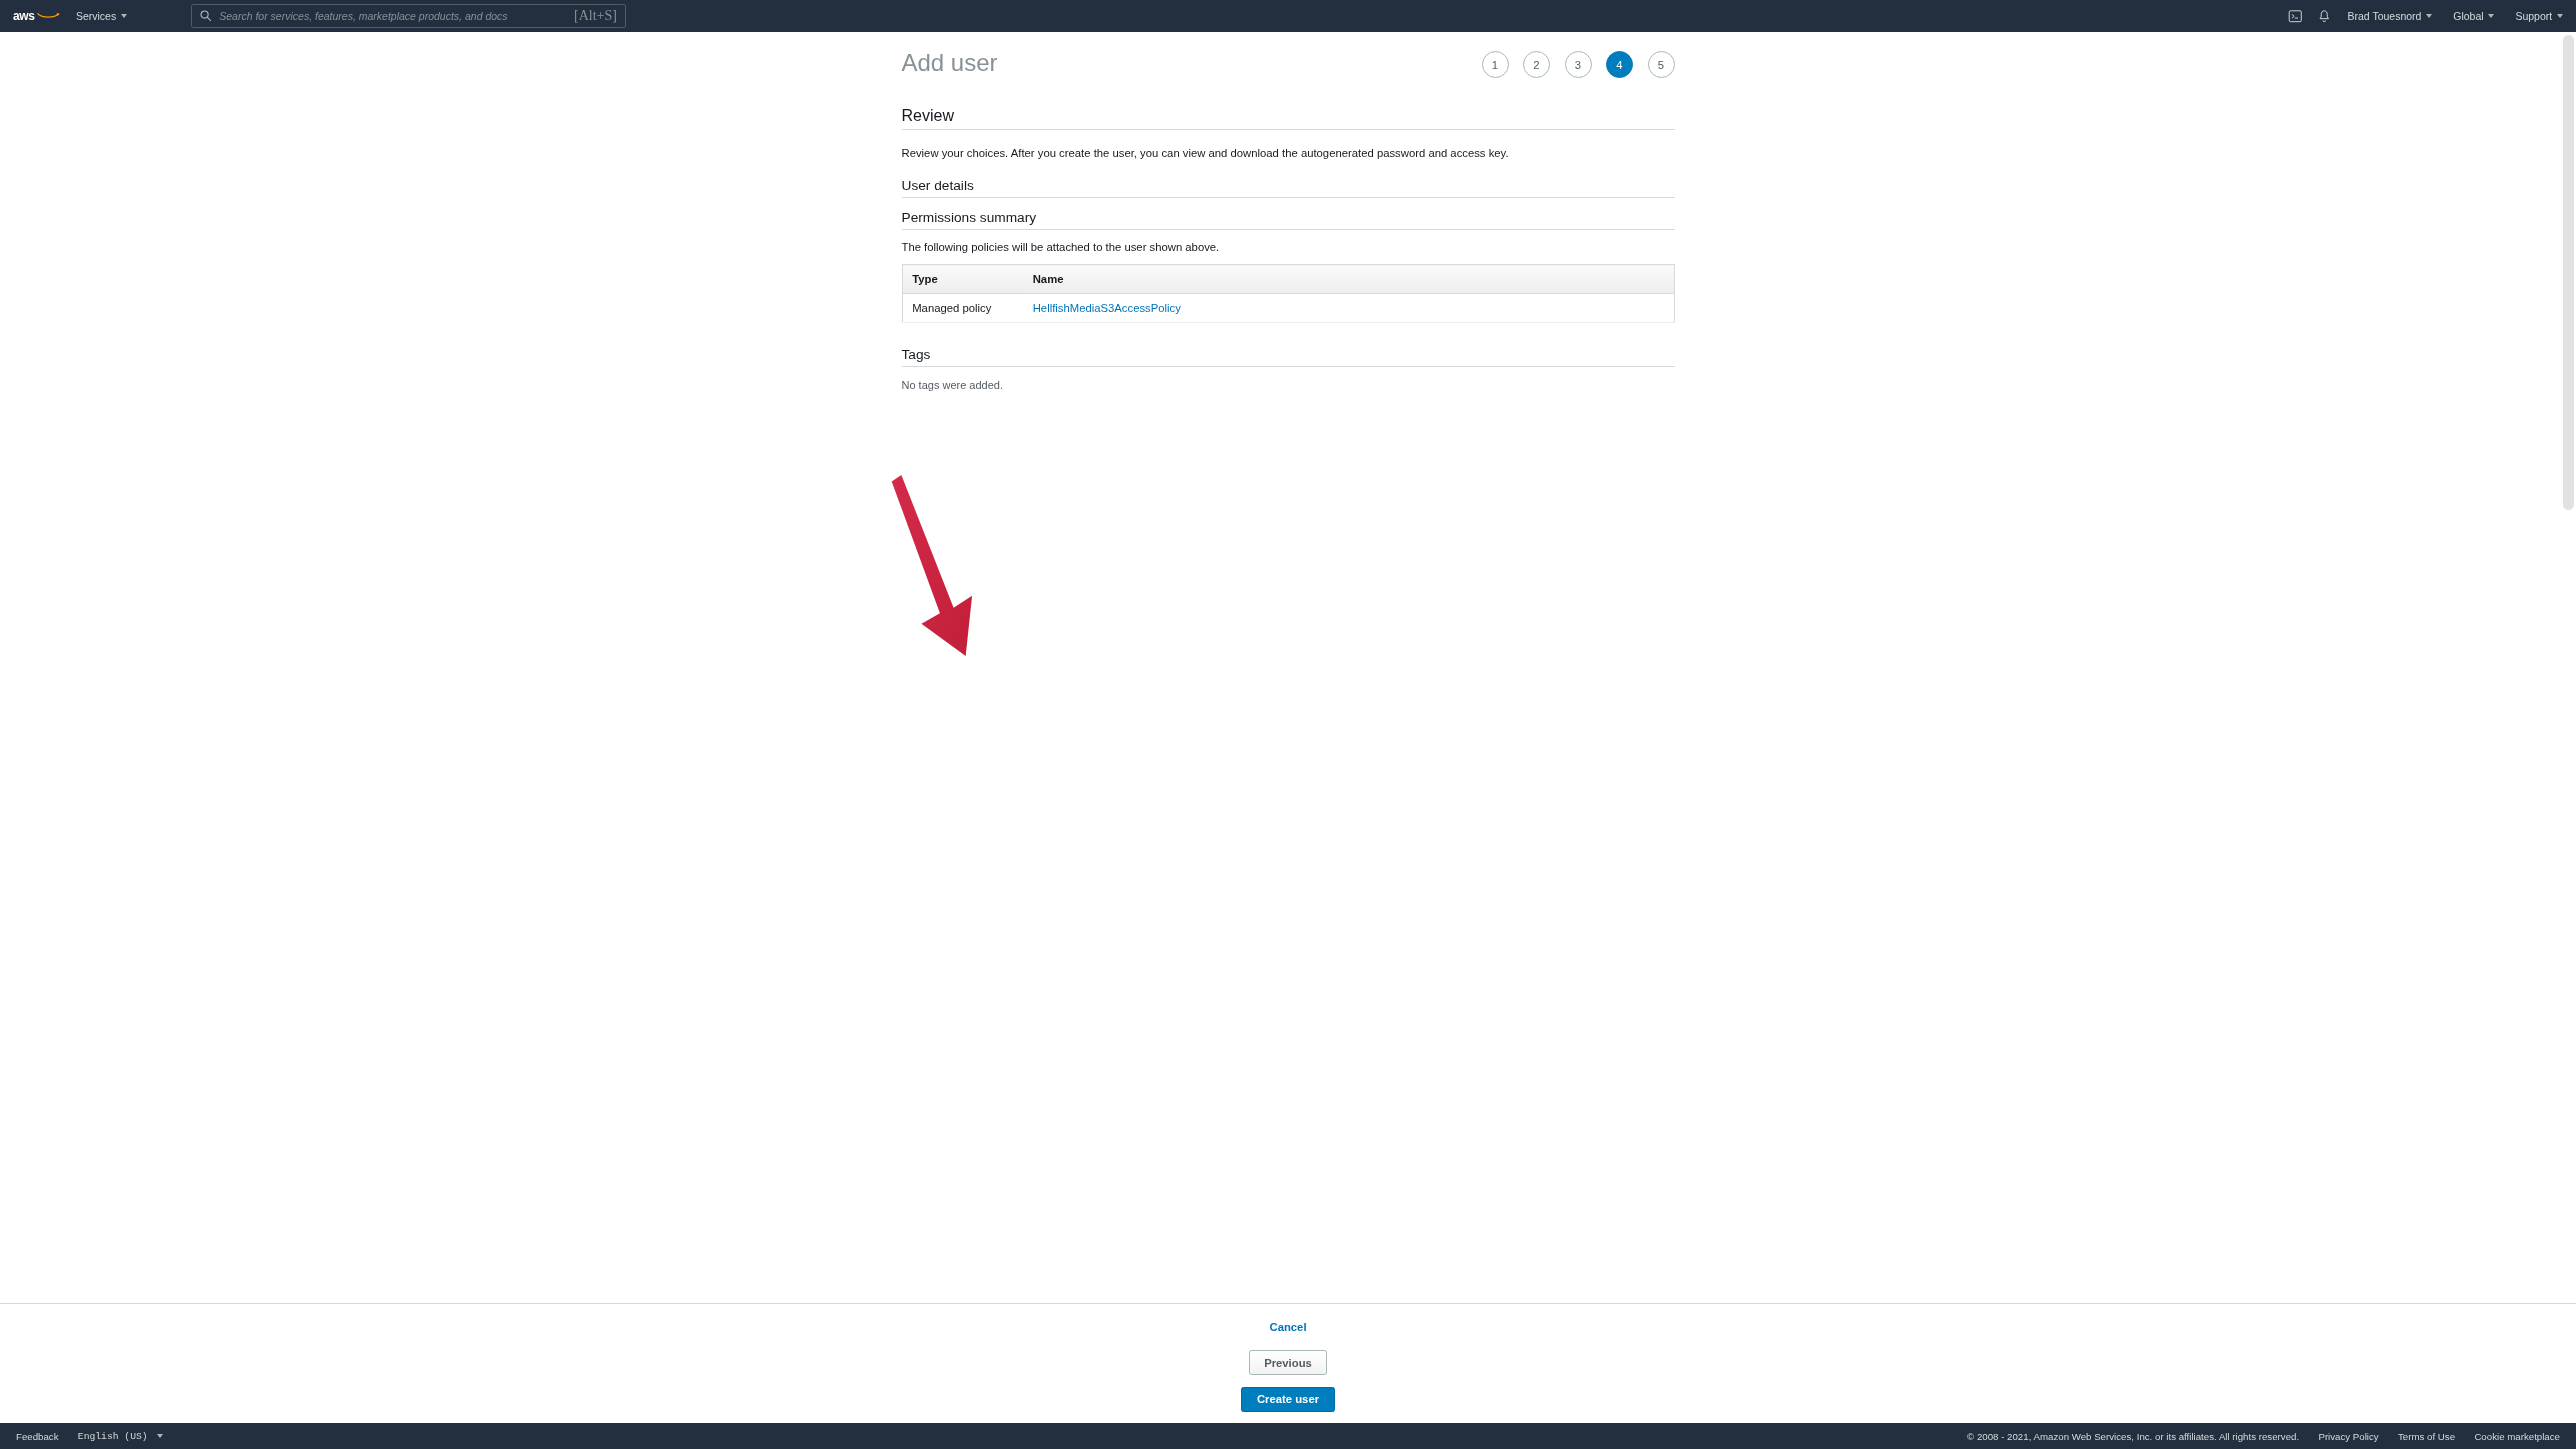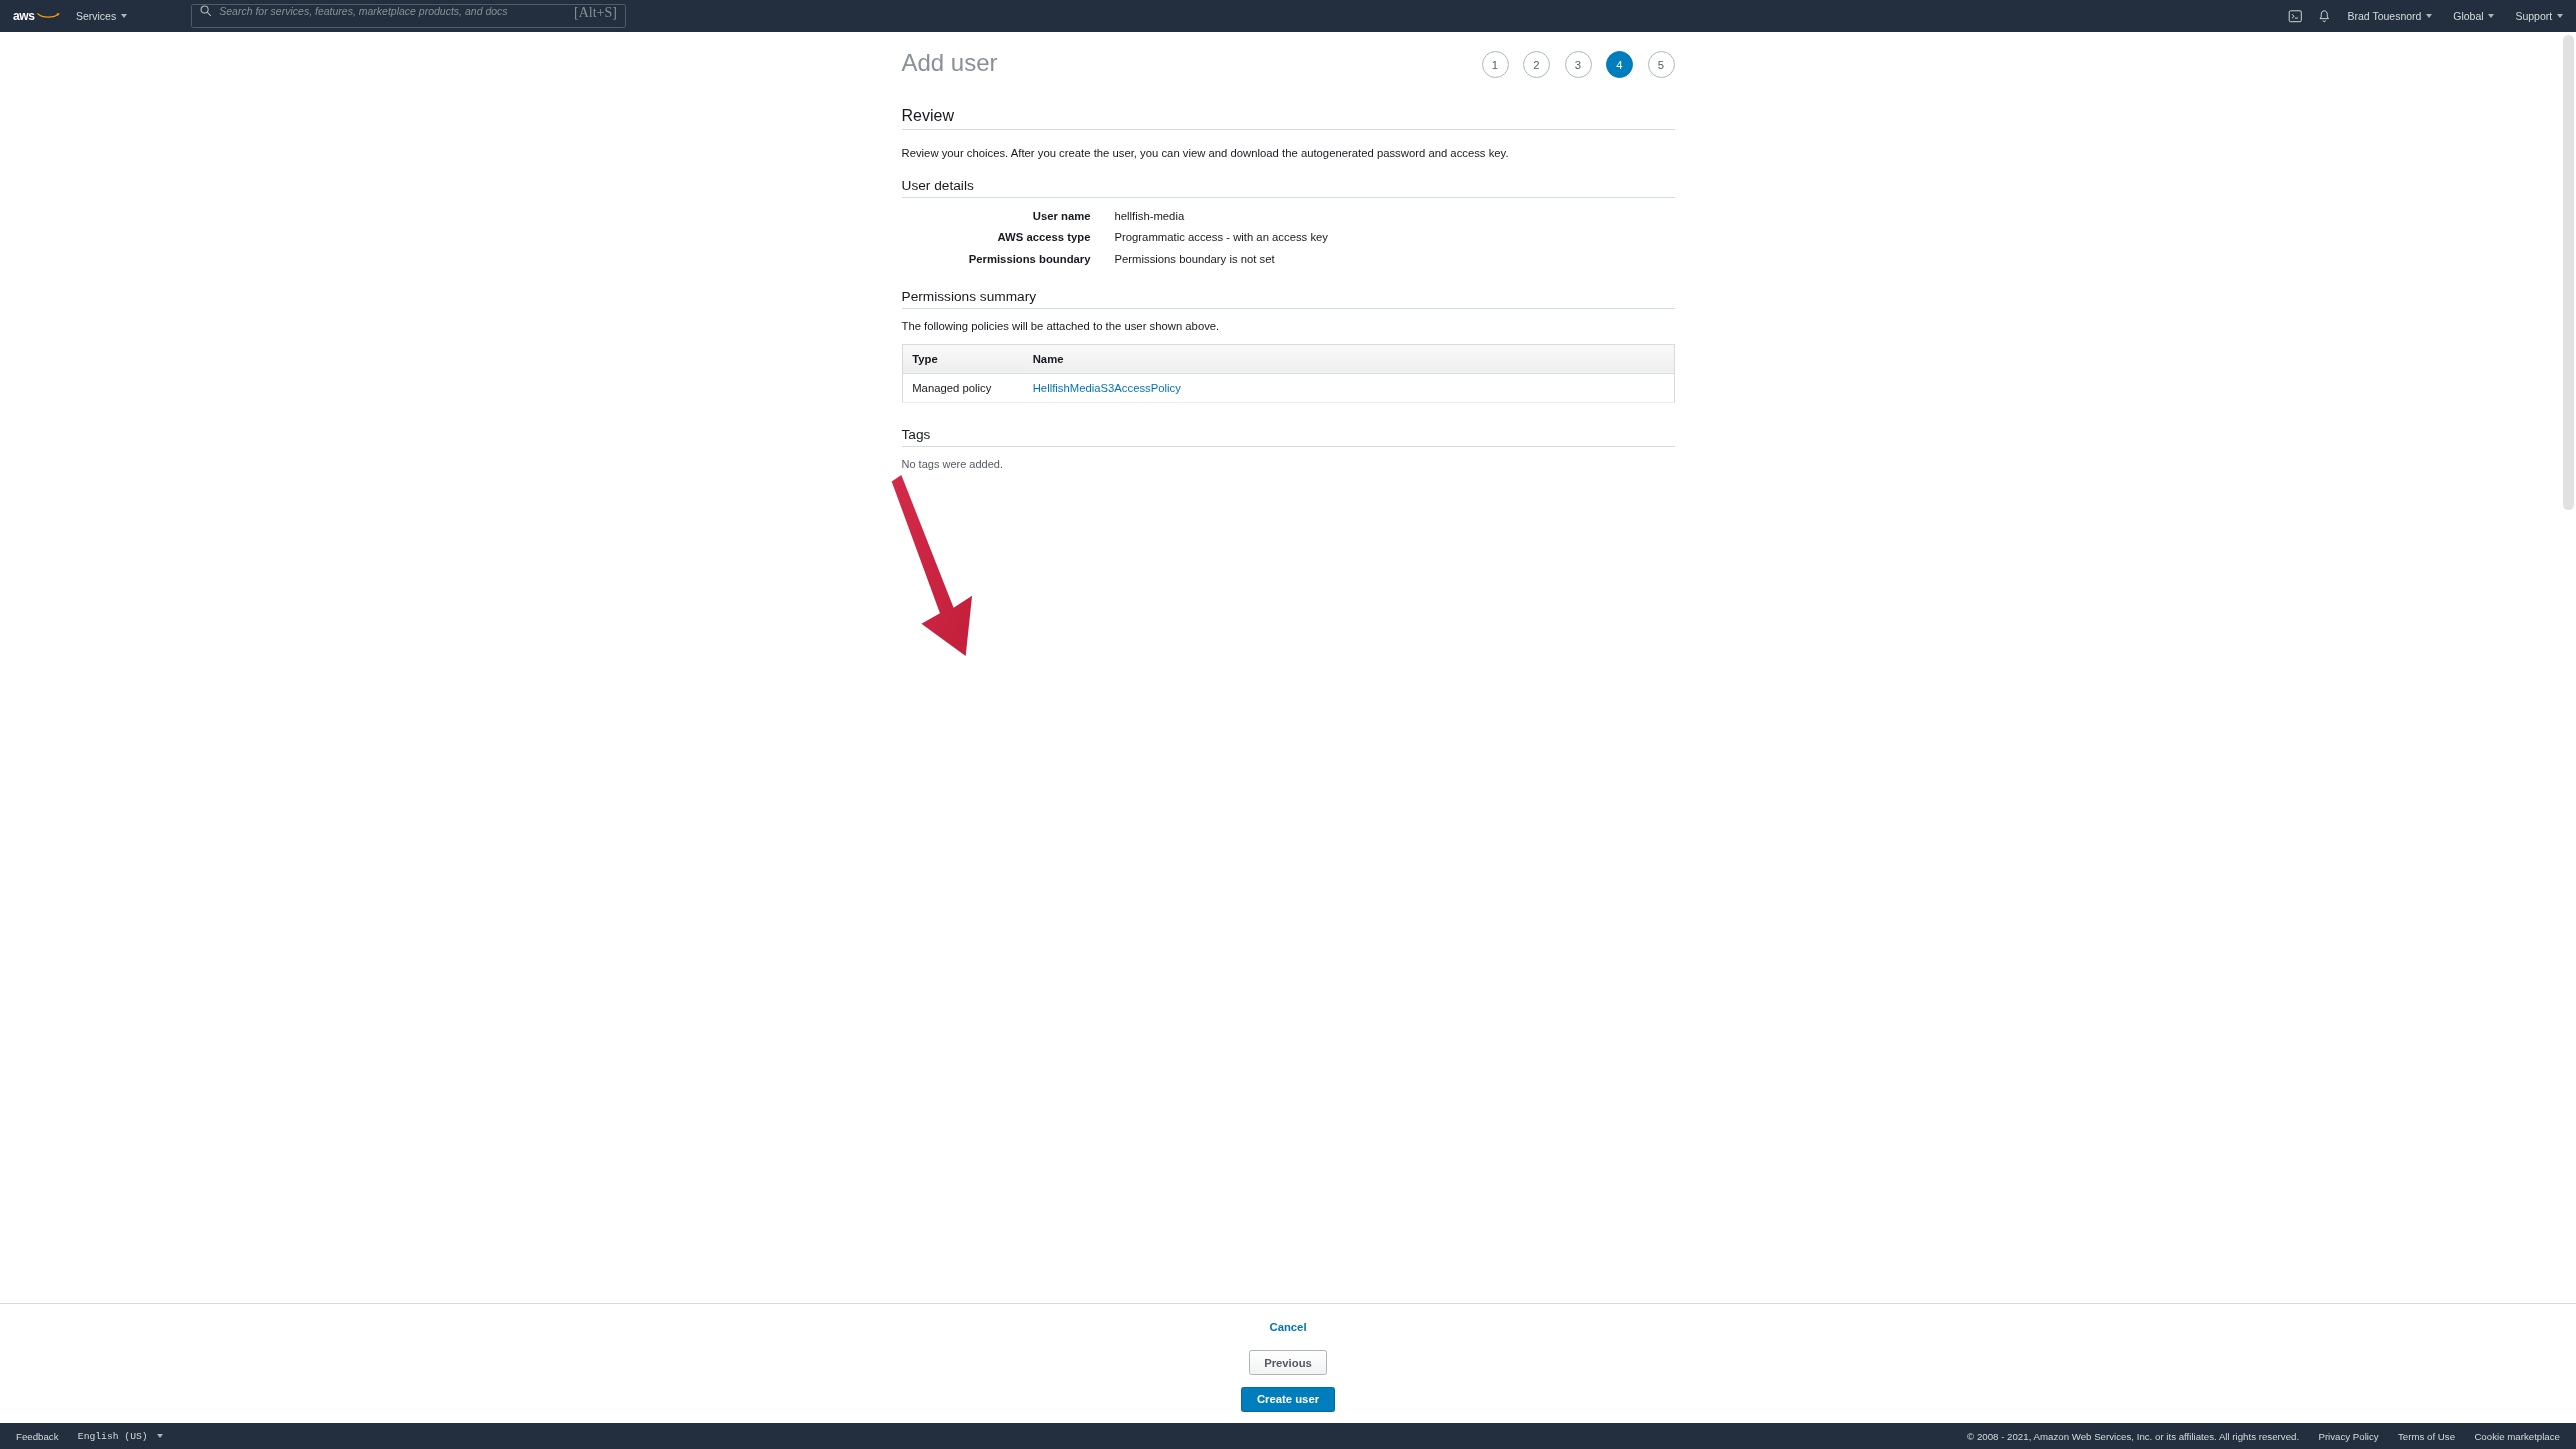--- a/index.html
+++ b/index.html
@@ -52,21 +52,21 @@
     border-left: 3.2px solid transparent;
     border-right: 3.2px solid transparent;
     border-top: 4px solid #aab7b8;
   }
   .search-wrap {
     flex: 0 0 auto;
     margin-left: 48px;
   }
   .search-box {
     display: flex;
-    align-items: flex-start;
+    align-items: center;
     background: #232f3e;
     border: 0.8px solid #545b64;
     border-radius: 2.4px;
     height: 24px;
     width: 435px;
     padding: 0 8px;
     gap: 8px;
   }
   .search-icon-svg { flex-shrink: 0; }
   .search-input {
@@ -349,34 +349,20 @@
         <div class="step">3</div>
         <div class="step active">4</div>
         <div class="step">5</div>
       </div>
     </div>
 
     <h2 class="section-title">Review</h2>
     <p class="section-sub">Review your choices. After you create the user, you can view and download the autogenerated password and access key.</p>
 
     <h3 class="subhead">User details</h3>
-    <div class="kv-block">
-      <div class="kv-row">
-        <div class="kv-label">User name</div>
-        <div class="kv-value">hellfish-media</div>
-      </div>
-      <div class="kv-row">
-        <div class="kv-label">AWS access type</div>
-        <div class="kv-value">Programmatic access - with an access key</div>
-      </div>
-      <div class="kv-row">
-        <div class="kv-label">Permissions boundary</div>
-        <div class="kv-value">Permissions boundary is not set</div>
-      </div>
-    </div>
 
     <h3 class="subhead">Permissions summary</h3>
     <p class="perm-desc">The following policies will be attached to the user shown above.</p>
     <table class="policies">
       <thead>
         <tr>
           <th>Type</th>
           <th>Name</th>
         </tr>
       </thead>

